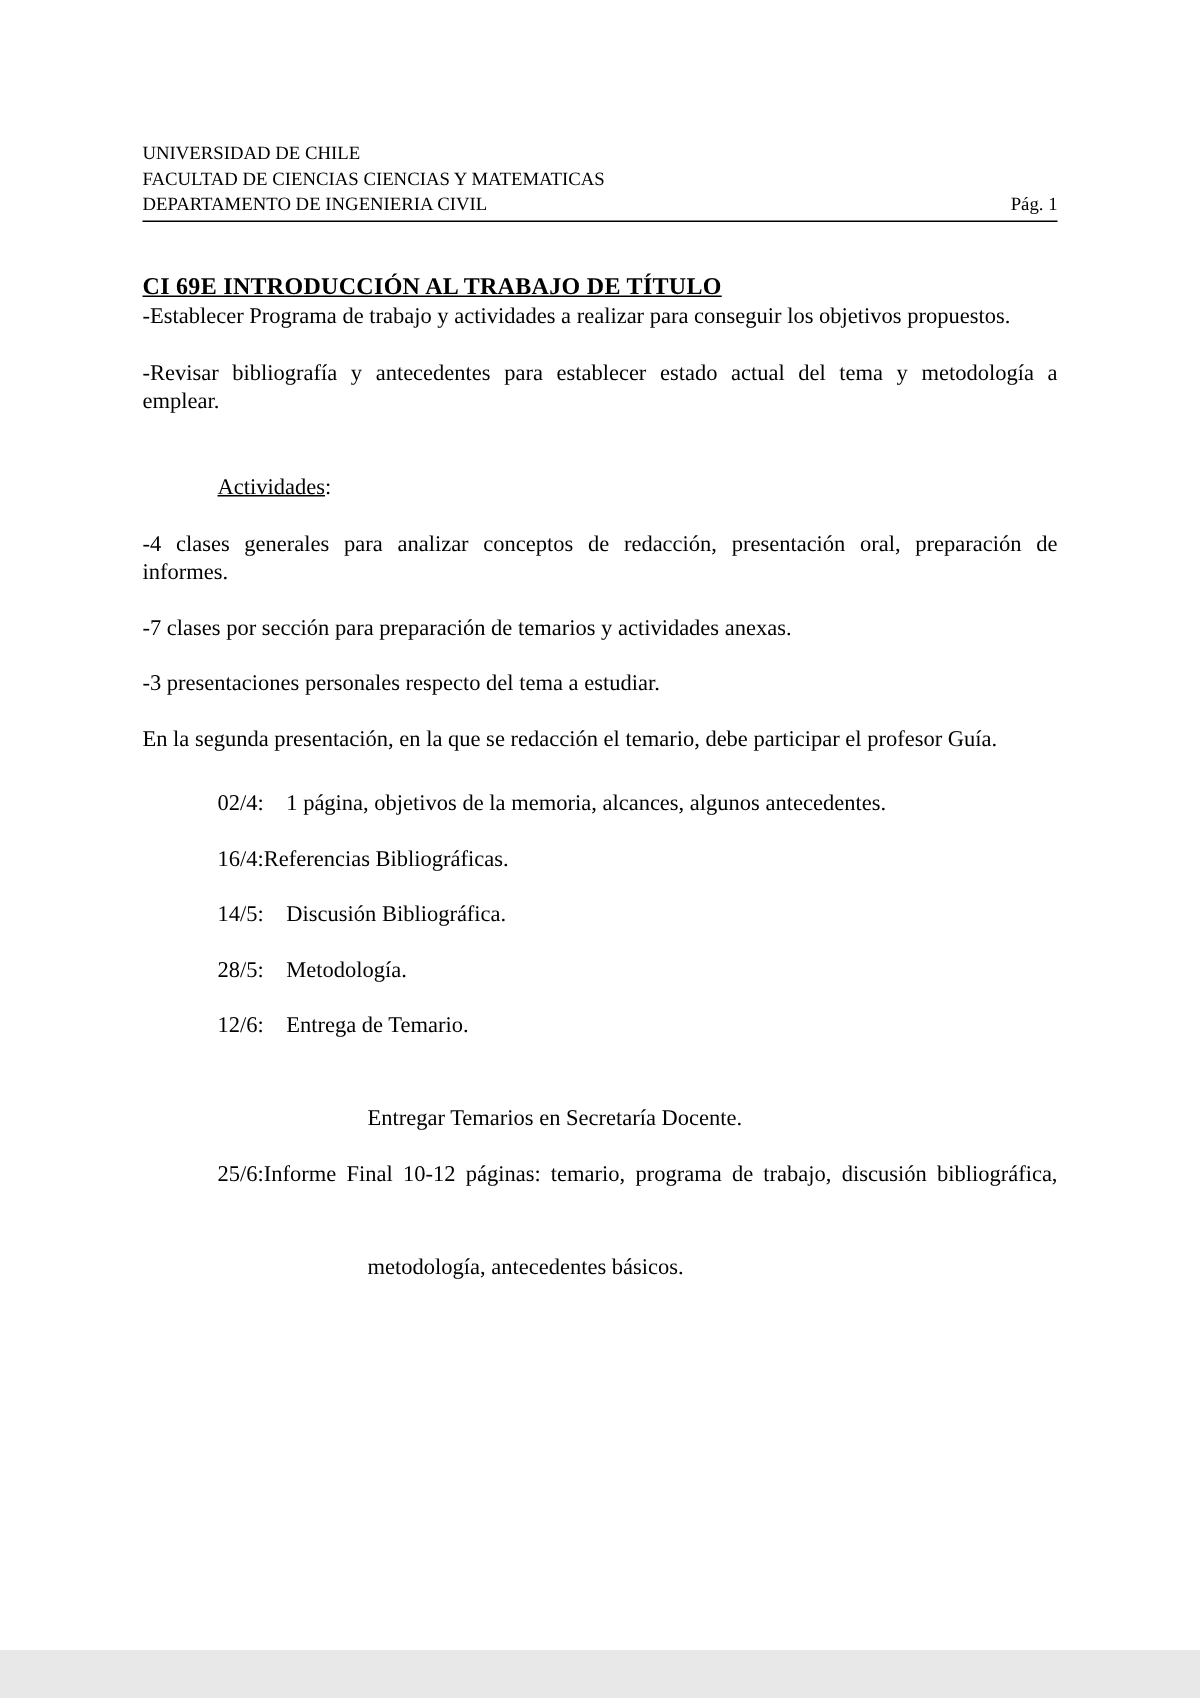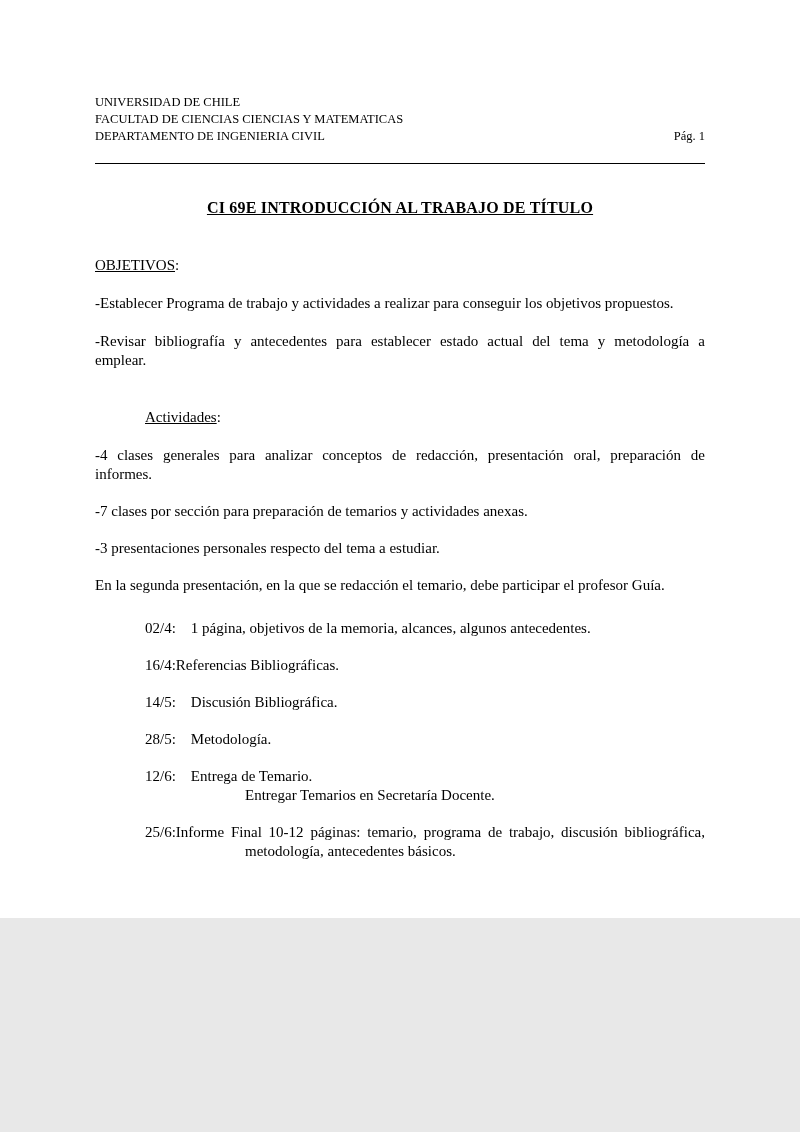--- a/index.html
+++ b/index.html
@@ -4,41 +4,41 @@
 <style>
   * { box-sizing: border-box; }
   html, body {
     margin: 0;
     padding: 0;
     background: #e8e8e8;
   }
   .page {
     position: relative;
     width: 800px;
-    height: 918px;
+    height: 1100px;
     margin: 0 auto;
     background: #ffffff;
     color: #000000;
     font-family: "Liberation Serif", serif;
     font-size: 15px;
     line-height: 19px;
     padding: 94px 95px 40px 95px;
     overflow: hidden;
   }
   
   .header { font-size: 12.5px; line-height: 17px; }
   .hrule-row {
     display: flex;
     justify-content: space-between;
     align-items: center;
     border-bottom: 1.5px solid #000;
-    padding-bottom: 18px;
+    padding-bottom: 2px;
   }
   
-  .title-row { text-align: center; margin: 34px 0 0 0; }
+  .title-row { margin: 34px 0 0 0; }
   .title {
     font-weight: bold;
     font-size: 16px;
     text-decoration: underline;
     letter-spacing: 0.2px;
     white-space: nowrap;
   }
   
   .heading { margin: 38px 0 19px 0; }
   .u { text-decoration: underline; }
@@ -56,44 +56,41 @@
   
   .schedule { margin-top: 24px; margin-left: 50px; }
   .sched-item { margin-bottom: 18px; }
   .sched-line { white-space: pre-wrap; }
   .sched-jline {
     white-space: pre-wrap;
     text-align: justify;
     text-align-last: justify;
     text-justify: inter-word;
   }
-  .sched-cont { margin-left: 100px; white-space: pre-wrap; }
+  .sched-cont { margin-left: 100px; white-space: pre-wrap; margin-top: 43px; }
   p { margin: 0 0 18px 0; }
 </style>
 </head>
 <body>
 
 <div class="page">
 
   <div class="header">
     <div>UNIVERSIDAD DE CHILE</div>
     <div>FACULTAD DE CIENCIAS CIENCIAS Y MATEMATICAS</div>
     <div class="hrule-row">
       <span>DEPARTAMENTO DE INGENIERIA CIVIL</span>
       <span>Pág. 1</span>
     </div>
   </div>
 
   <div class="title-row">
     <span class="title">CI 69E INTRODUCCIÓN AL TRABAJO DE TÍTULO</span>
   </div>
 
-  <div class="heading">
-    <span class="u">OBJETIVOS</span><span>:</span>
-  </div>
 
 
   <p class="para oneline">-Establecer Programa de trabajo y actividades a realizar para conseguir los objetivos propuestos.</p>
 
   <div class="para">
     <div class="jline">-Revisar bibliografía y antecedentes para establecer estado actual del tema y metodología a</div>
     <div class="cont">emplear.</div>
   </div>
 
   <div class="heading indent1">

